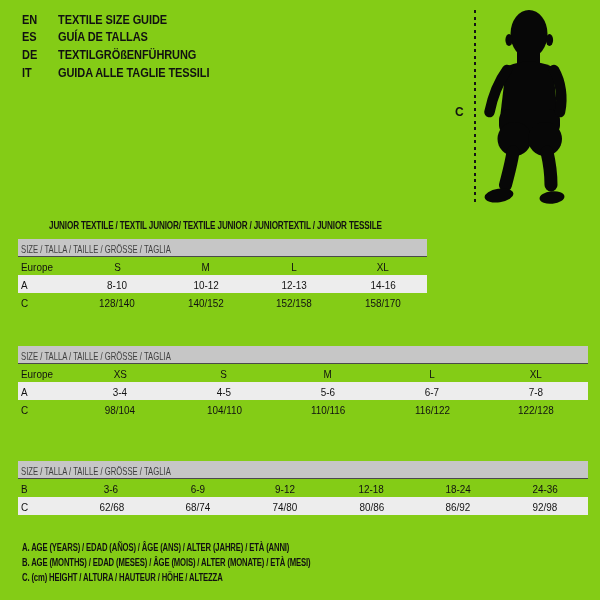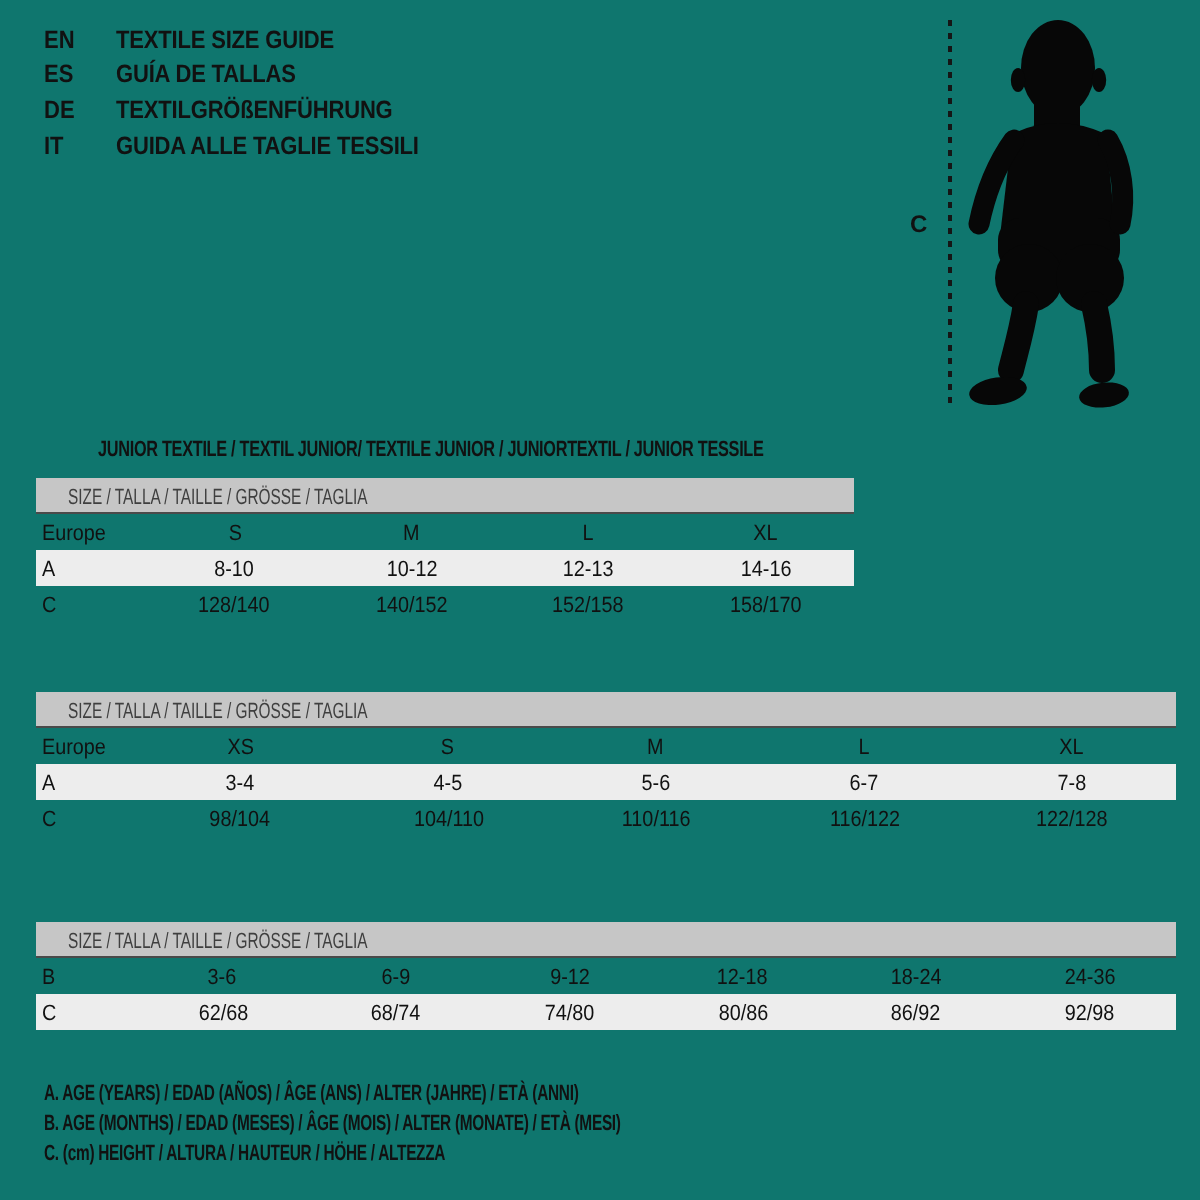--- a/index.html
+++ b/index.html
@@ -1,38 +1,38 @@
 <!DOCTYPE html>
 <html style="--header-bar: #c6c6c6; --alt-row: #ededed; --text: #111111; --rule: #4a4a4a; --bar-text: #3f3f3f; --silhouette: #070707;"><head>
 <meta charset="utf-8">
 <style>
   html,body{margin:0;padding:0;background:#fff;}
   .canvas{
-    position:relative;width:600px;height:600px;background:#0f766e;overflow:hidden;
+    position:relative;width:600px;height:600px;background:#84cc16;overflow:hidden;
     font-family:"Liberation Sans",sans-serif;color:var(--text,#111);
   }
   
   .langs{position:absolute;left:22px;top:11px;}
   .lang-row{height:17.6px;display:flex;align-items:center;}
   .lang-code{display:inline-block;width:36px;font:700 12.5px "Liberation Sans",sans-serif;
     transform:scaleX(.88);transform-origin:0 50%;white-space:nowrap;}
   .lang-label{display:inline-block;font:700 12.5px "Liberation Sans",sans-serif;
     transform:scaleX(.88);transform-origin:0 50%;white-space:nowrap;letter-spacing:-.1px;}
   
   .measure-line{position:absolute;left:474px;top:10px;width:2px;height:195px;
     background:repeating-linear-gradient(to bottom,#151515 0 3px,transparent 3px 6.5px);}
   .c-label{position:absolute;left:455px;top:105px;font:700 12px "Liberation Sans",sans-serif;}
   .baby-svg{position:absolute;left:481px;top:5px;}
   
   .tbl{position:absolute;left:18px;}
   .tbl-title{position:absolute;left:22px;}
   .cond-title{display:inline-block;font:700 11px "Liberation Sans",sans-serif;letter-spacing:-.2px;
     transform:scaleX(.74);transform-origin:0 50%;white-space:nowrap;line-height:15px;}
   .size-bar{background:var(--header-bar,#c6c6c6);height:17px;line-height:17px;
-    border-bottom:1px solid var(--rule,#4a4a4a);padding-left:16px;}
+    border-bottom:1px solid var(--rule,#4a4a4a);padding-left:3px;}
   .bar-text{display:inline-block;font:400 11px "Liberation Sans",sans-serif;color:var(--bar-text,#3f3f3f);
     transform:scaleX(.70);transform-origin:0 50%;white-space:nowrap;}
   table{border-collapse:collapse;table-layout:fixed;width:100%;}
   td{height:17px;padding:0;text-align:center;vertical-align:middle;overflow:hidden;}
   td.lab{text-align:left;padding-left:3px;}
   tbody tr:nth-child(even){background:var(--alt-row,#ededed);}
   .cellt{display:inline-block;font:400 11px "Liberation Sans",sans-serif;
     transform:scaleX(.9);transform-origin:50% 50%;white-space:nowrap;}
   td.lab .cellt{transform-origin:0 50%;}
   .t1{top:239px;width:409px;}

